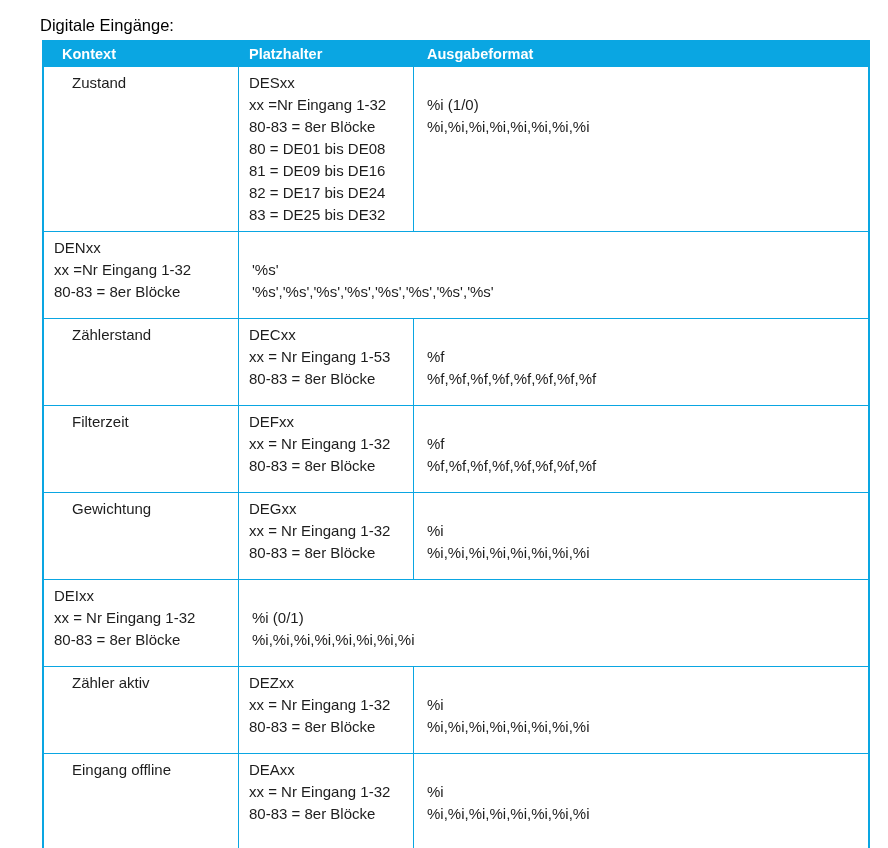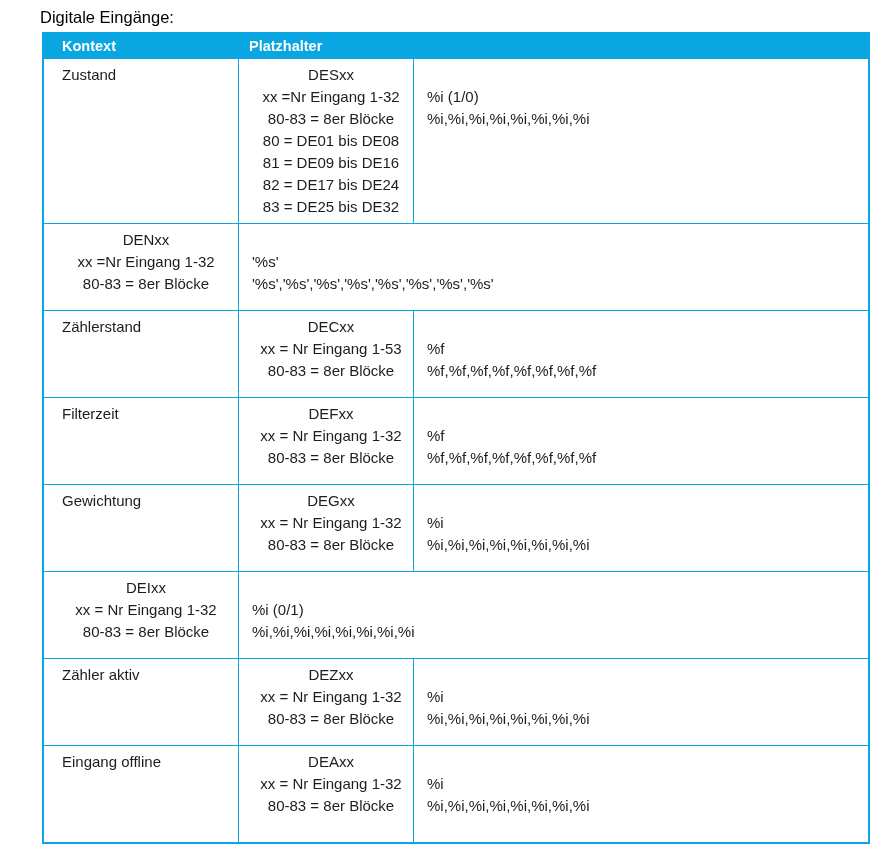--- a/index.html
+++ b/index.html
@@ -11,21 +11,21 @@
     font-family: "Liberation Sans", sans-serif;
     color: var(--body-text);
   }
   .page {
     width: 888px; height: 848px;
     padding: 7px 0 0 40px;
   }
   .doc-title {
     font-size: 16.5px;
     line-height: 20px;
-    margin: 0 0 5px 0;
+    margin: 8px 0 5px 0;
     color: #000000;
   }
   .dtable {
     width: 828px;
     margin-left: 2px;
     border: 2px solid var(--accent);
     background: #ffffff;
   }
   .thead {
     display: grid;
@@ -53,43 +53,43 @@
   .row-normal { min-height: 87px;  }
   .row-last   { min-height: 97px;  }
   .cell {
     font-size: 15px;
     line-height: 22px;
     white-space: pre-line;
     padding-top: 5px;
     padding-bottom: 5px;
   }
   .col-kontext {
-    padding-left: 18px;
+    padding-left: 28px;
     border-right: 1px solid var(--accent);
   }
   .col-platz {
     padding-left: 10px;
     border-right: 1px solid var(--accent);
-    text-align: center;
   }
   .col-format {
     padding-left: 13px;
     padding-top: 27px; 
   }
 </style>
 </head>
 <body>
 
 <div class="page">
   <p class="doc-title">Digitale Eingänge:</p>
 
   <div class="dtable">
     <div class="thead">
       <div class="hcell c1">Kontext</div>
       <div class="hcell c2">Platzhalter</div>
+      <div class="hcell c3">Ausgabeformat</div>
     </div>
 
     <div class="trow row-tall">
       <div class="cell col-kontext">Zustand</div>
       <div class="cell col-platz">DESxx
 xx =Nr Eingang 1-32
 80-83 = 8er Blöcke
 80 = DE01 bis DE08
 81 = DE09 bis DE16
 82 = DE17 bis DE24

